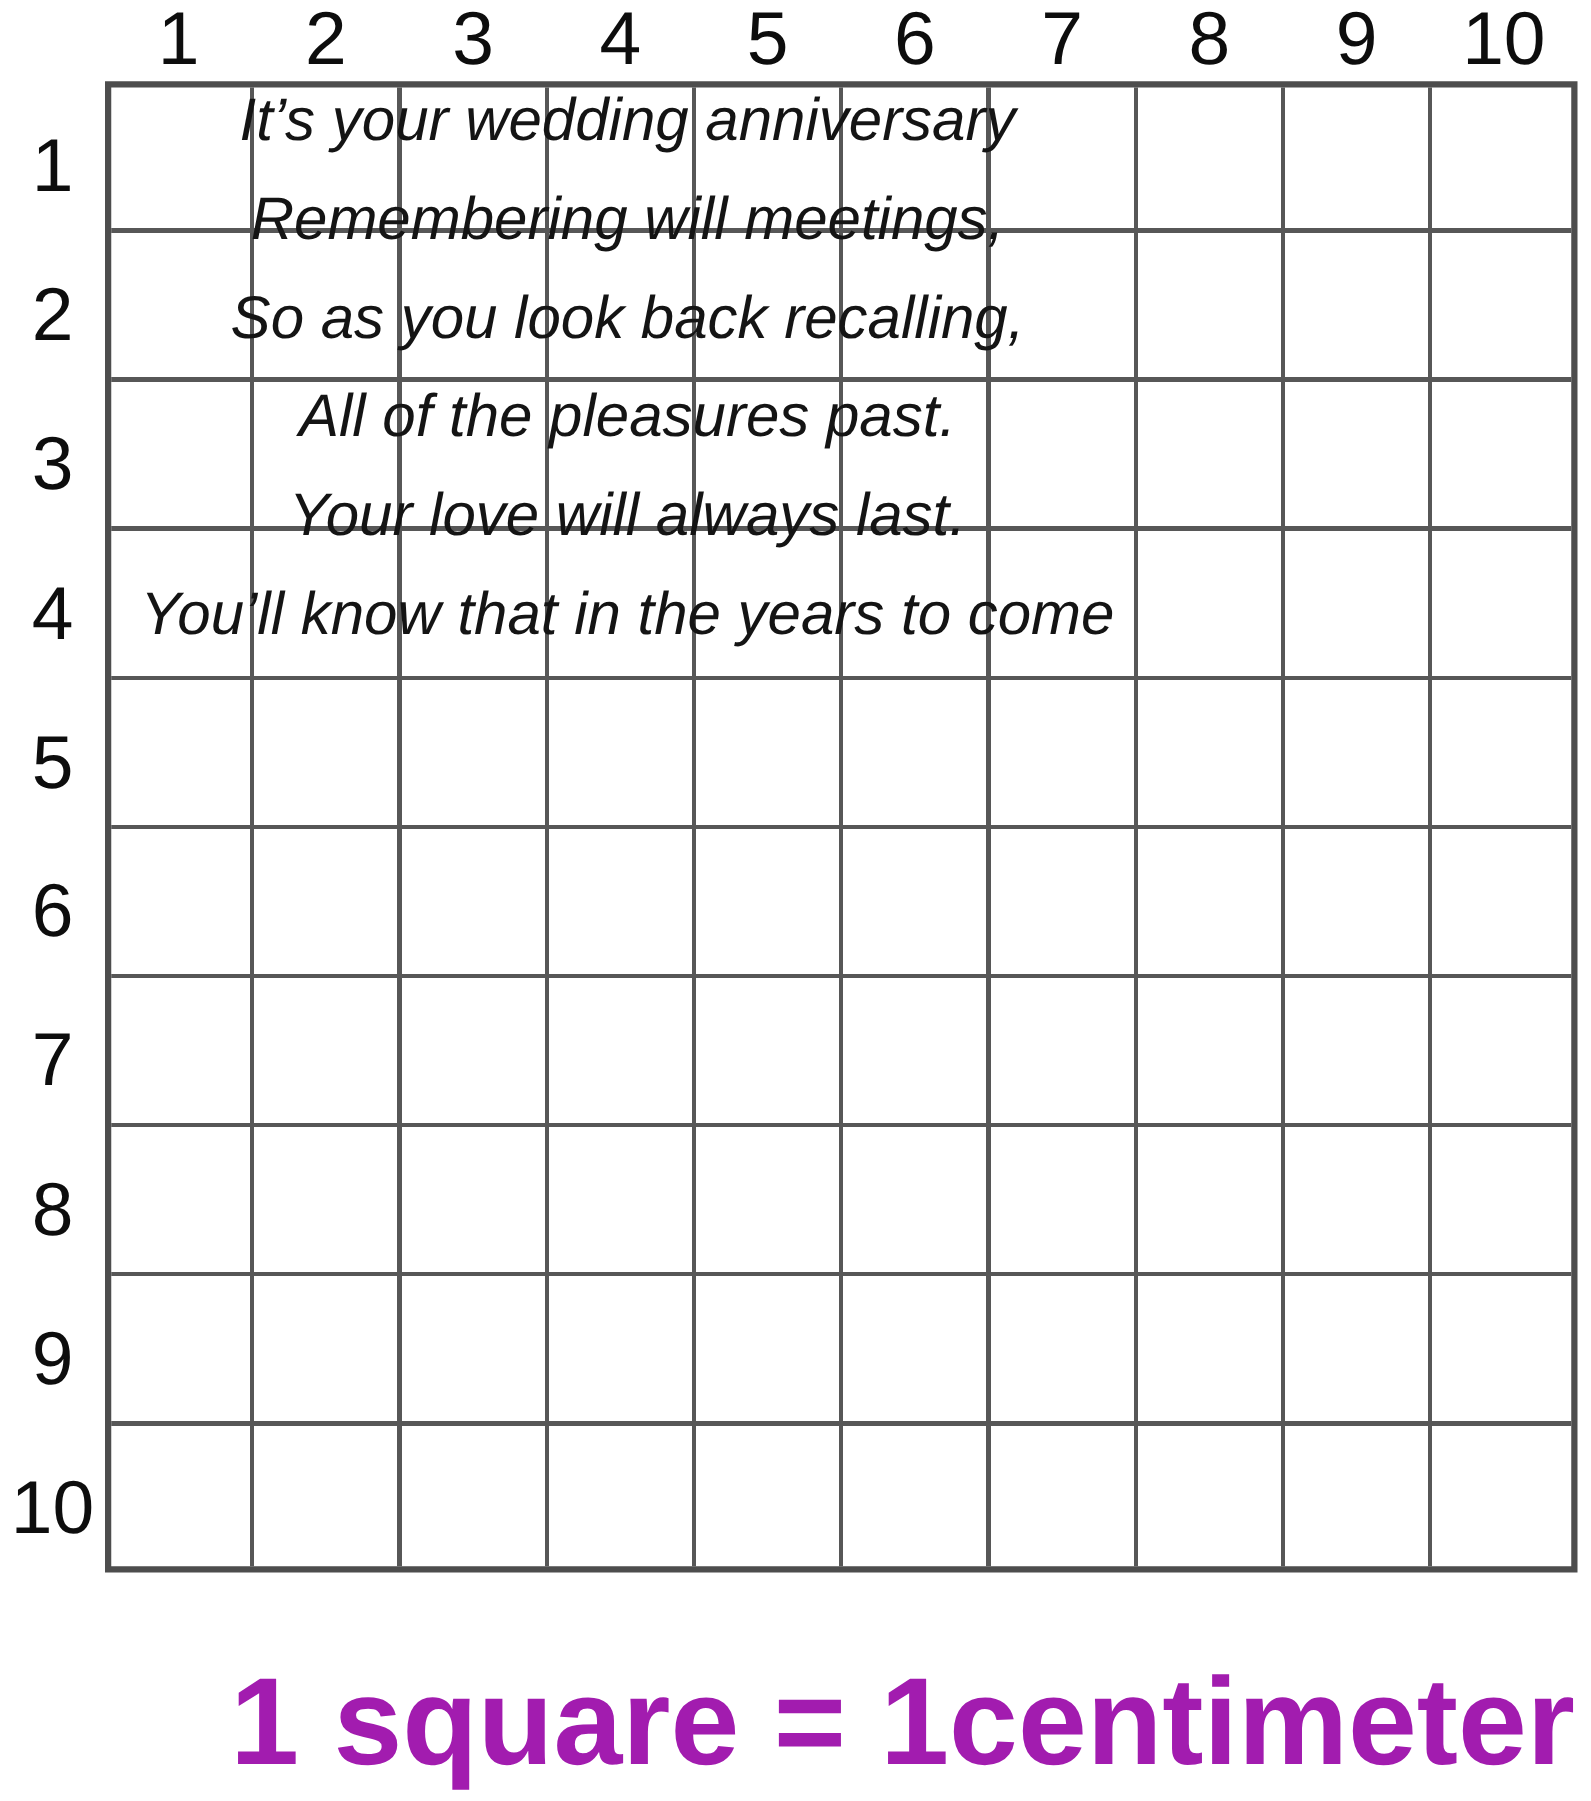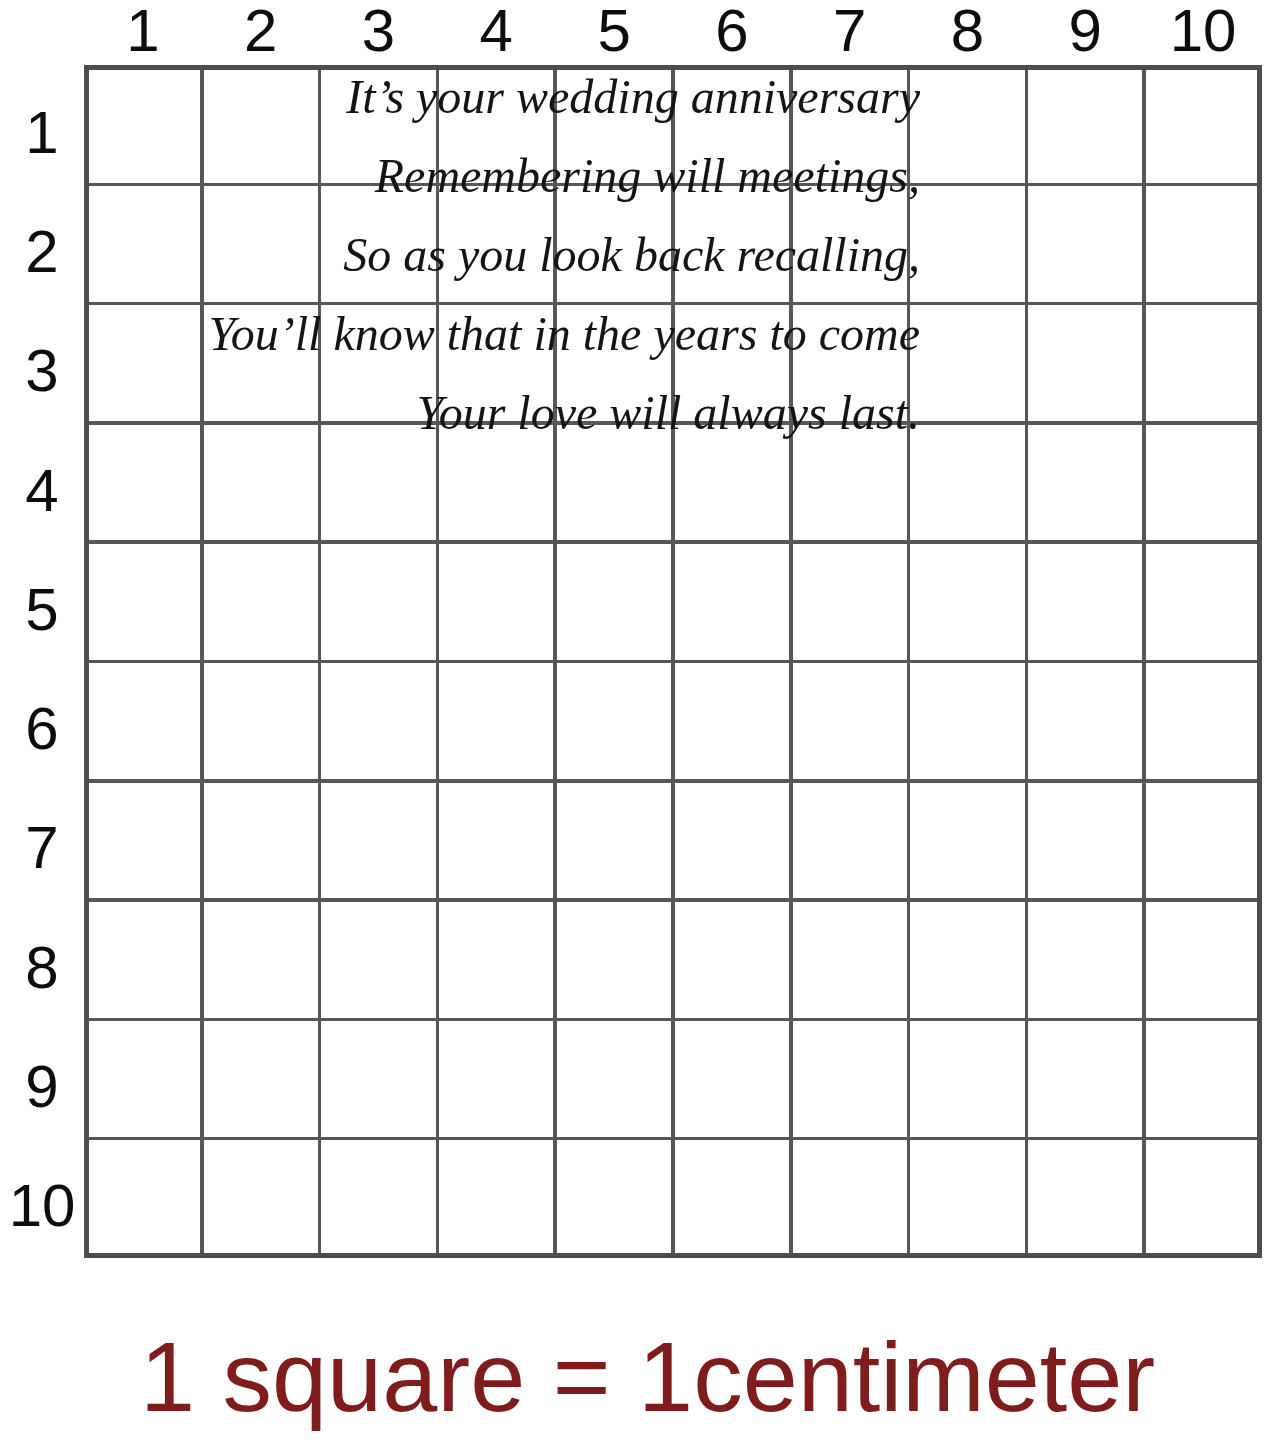--- a/index.html
+++ b/index.html
@@ -65,40 +65,41 @@
     color: #0d0d0d;
   }
   .left-labels span { transform: translateY(8px); }
 
   
   .poem {
     position: absolute;
     left: 84px;
     top: 57px;
     width: 836px;
-    text-align: right;
-    font-family: Liberation Serif, serif;
+    text-align: center;
+    font-family: Liberation Sans, sans-serif;
     font-style: italic;
     font-size: 48px;
     line-height: 79px;
     color: #141414;
     white-space: nowrap;
   }
 
   
   .caption {
     position: absolute;
     left: 140px;
     top: 1327px;
     width: 1120px;
-    text-align: left;
+    text-align: right;
     font-size: 99px;
     line-height: 1.0;
-    color: #7f1d1d;
+    color: #a21caf;
     white-space: nowrap;
+    font-weight: bold;
   }
 </style>
 </head>
 <body>
 
 <div class="canvas">
 
   <div class="top-labels">
     <span>1</span>
     <span>2</span>
@@ -124,19 +125,20 @@
     <span>9</span>
     <span>10</span>
   </div>
 
   <div class="grid"></div>
 
   <div class="poem">
     <div>It’s your wedding anniversary</div>
     <div>Remembering will meetings,</div>
     <div>So as you look back recalling,</div>
+    <div>All of the pleasures past.</div>
+    <div>Your love will always last.</div>
     <div>You’ll know that in the years to come</div>
-    <div>Your love will always last.</div>
   </div>
 
   <div class="caption">1 square = 1centimeter</div>
 
 </div>
 
 </body></html>

